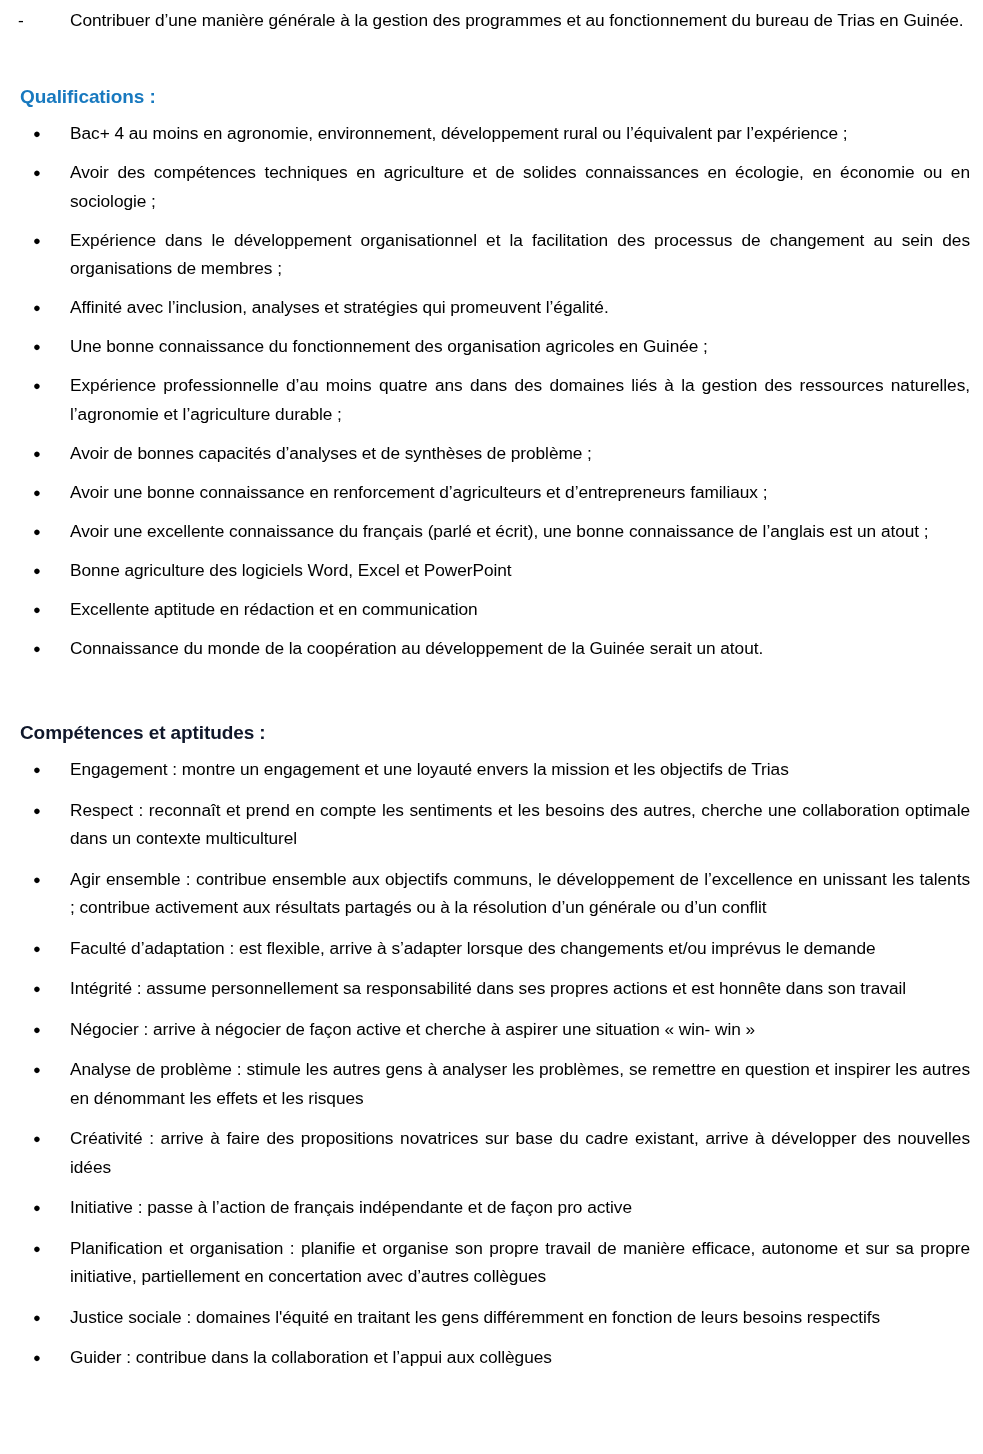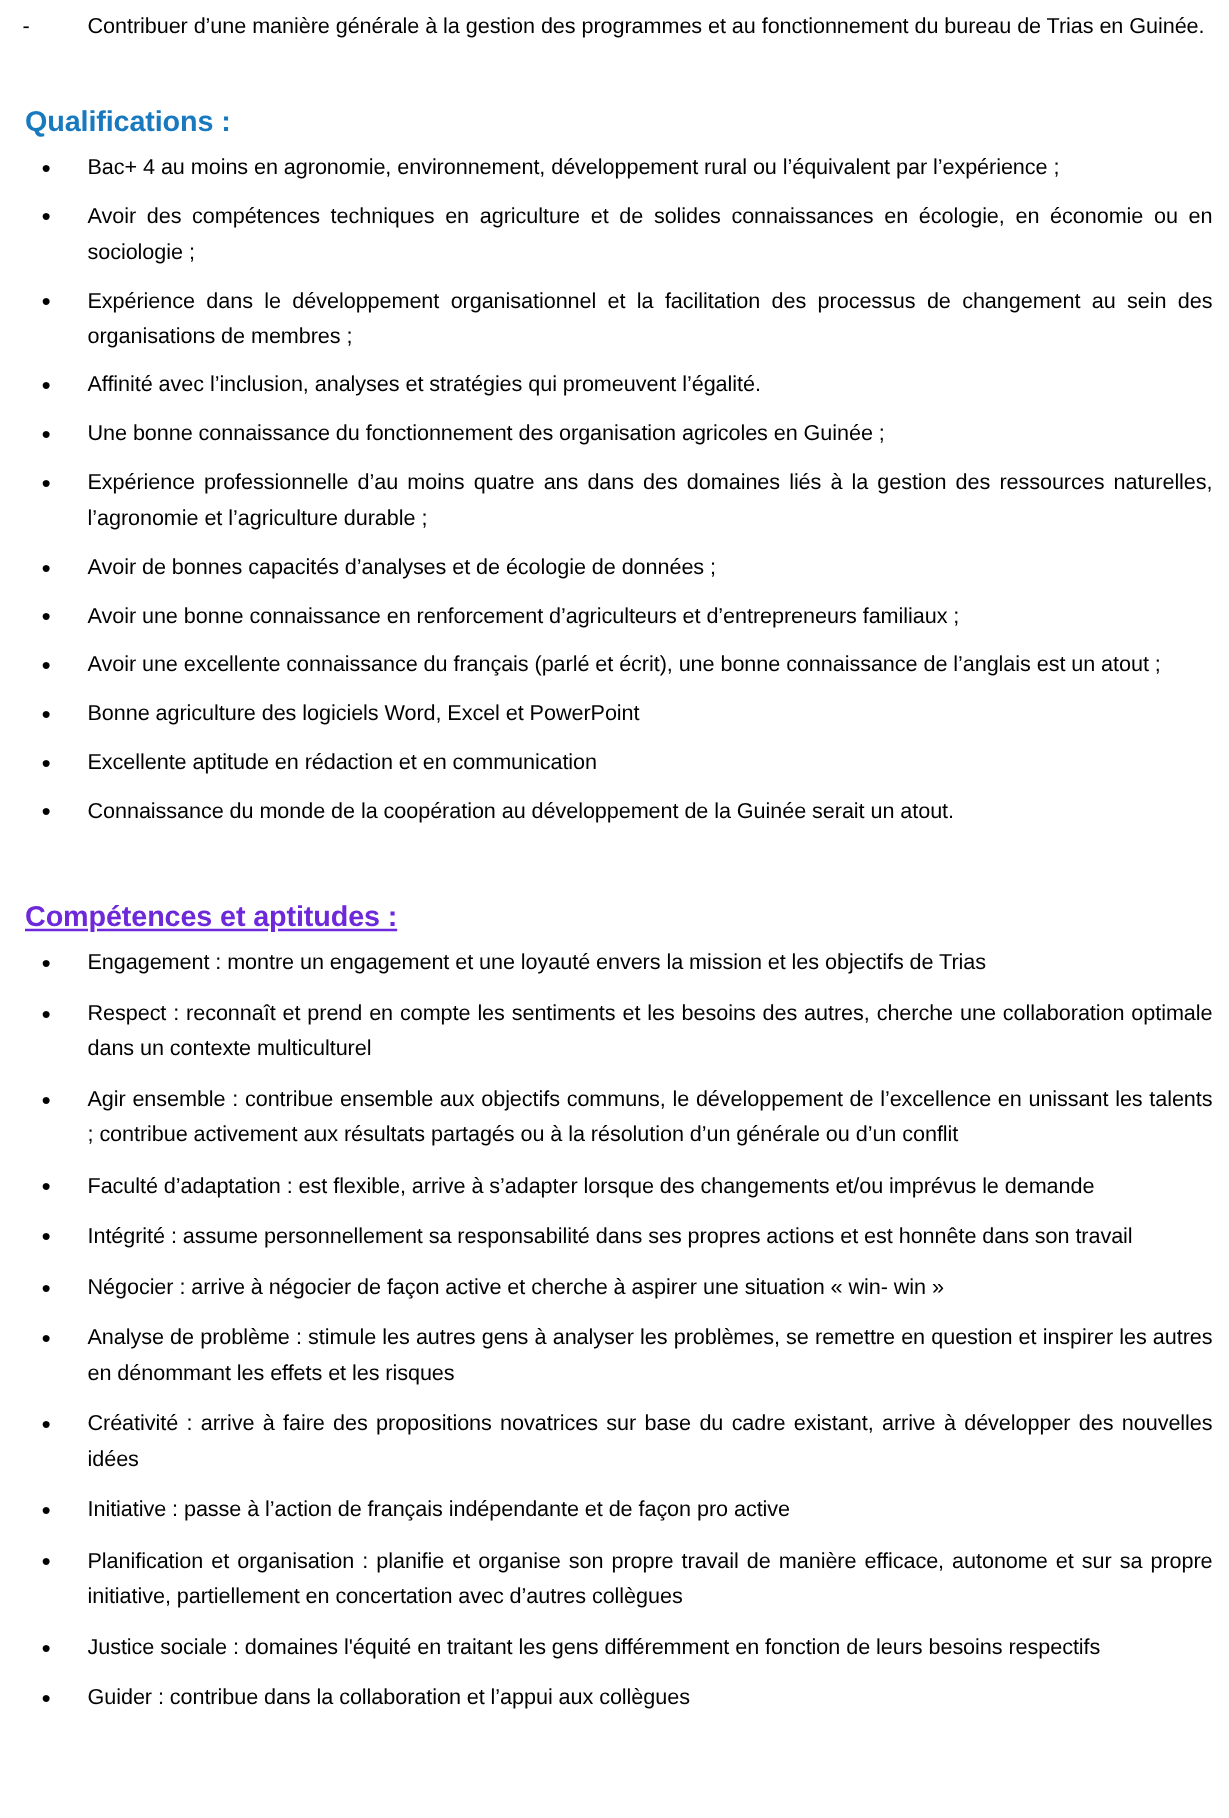--- a/index.html
+++ b/index.html
@@ -43,21 +43,21 @@
   .dash-item .marker {
     position: absolute;
     left: 5px;
     top: 0;
     font-size: 17.3px;
     line-height: 28px;
   }
 
   
   .section-heading {
-    font-size: 23px;
+    font-size: 19px;
     font-weight: bold;
     line-height: 26px;
     margin: 0;
     padding-left: 7px;
     letter-spacing: -0.1px;
   }
   .heading-gap-1 { height: 48px; }
   .heading-gap-2 { height: 58px; }
   .after-heading { height: 9px; }
 
@@ -135,21 +135,21 @@
       <li class="bullet-item">
         <span class="marker">●</span>
         <span class="txt">Une bonne connaissance du fonctionnement des organisation agricoles en Guinée ;</span>
       </li>
       <li class="bullet-item">
         <span class="marker">●</span>
         <span class="txt">Expérience professionnelle d’au moins quatre ans dans des domaines liés à la gestion des ressources naturelles, l’agronomie et l’agriculture durable ;</span>
       </li>
       <li class="bullet-item">
         <span class="marker">●</span>
-        <span class="txt"> Avoir de bonnes capacités d’analyses et de écologie de données ;</span>
+        <span class="txt"> Avoir de bonnes capacités d’analyses et de synthèses de problème ;</span>
       </li>
       <li class="bullet-item">
         <span class="marker">●</span>
         <span class="txt">Avoir une bonne connaissance en renforcement d’agriculteurs et d’entrepreneurs familiaux ;</span>
       </li>
       <li class="bullet-item">
         <span class="marker">●</span>
         <span class="txt">Avoir une excellente connaissance du français (parlé et écrit), une bonne connaissance de l’anglais est un atout ;</span>
       </li>
       <li class="bullet-item">
@@ -161,21 +161,21 @@
         <span class="txt">Excellente aptitude en rédaction et en communication</span>
       </li>
       <li class="bullet-item">
         <span class="marker">●</span>
         <span class="txt">Connaissance du monde de la coopération au développement de la Guinée serait un atout.</span>
       </li>
     </ul>
 
   <div class="heading-gap-2"></div>
 
-  <h2 class="section-heading" style="color: #6d28d9; text-decoration: underline;">Compétences et aptitudes :</h2>
+  <h2 class="section-heading" style="color: #0f172a;">Compétences et aptitudes :</h2>
 
   <div class="after-heading"></div>
 
   <ul class="bullet-list" id="competences-list">
       <li class="bullet-item">
         <span class="marker">●</span>
         <span class="txt">Engagement : montre un engagement et une loyauté envers la mission et les objectifs de Trias</span>
       </li>
       <li class="bullet-item">
         <span class="marker">●</span>

